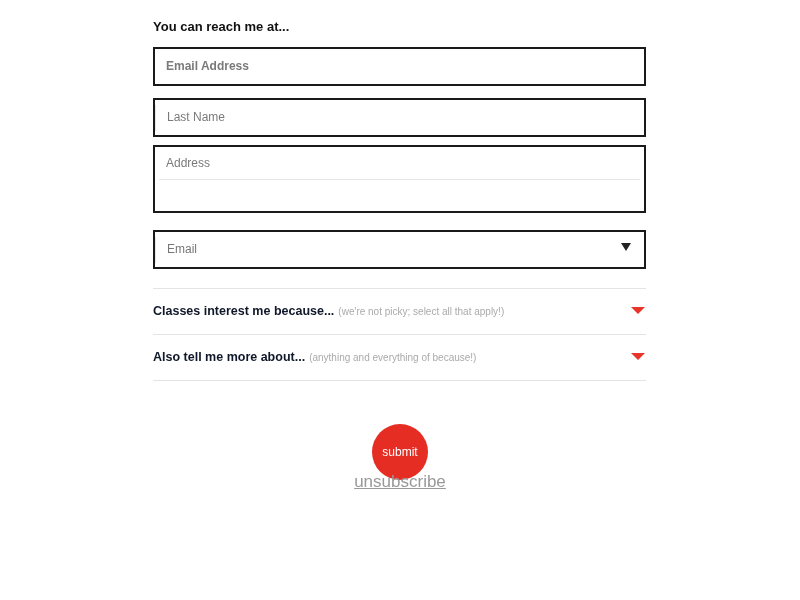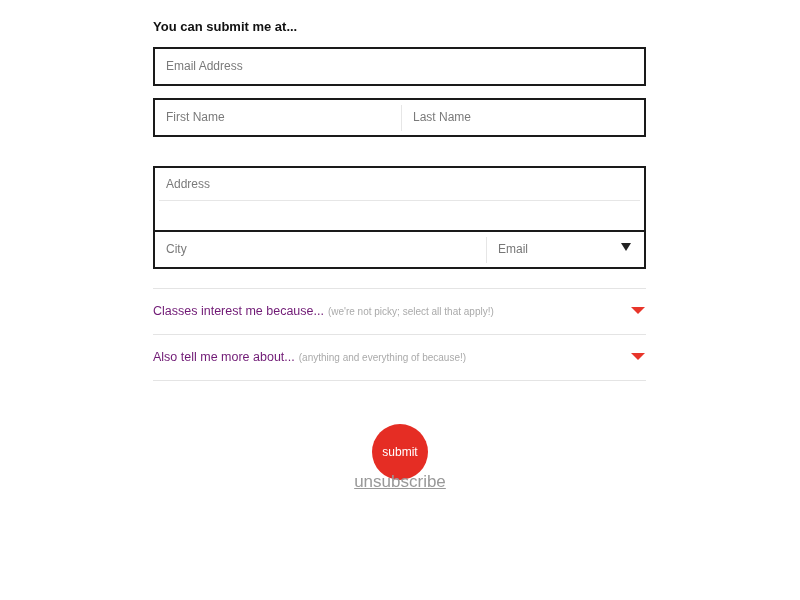--- a/index.html
+++ b/index.html
@@ -77,22 +77,22 @@
       position: absolute;
       left: 0;
       width: 493px;
       height: 44px;
       display: flex;
       align-items: center;
       cursor: pointer;
     }
     .acc-title {
       font-size: 12.5px;
-      font-weight: normal;
-      color: #701a75;
+      font-weight: bold;
+      color: #0f172a;
     }
     .acc-hint {
       font-size: 10px;
       color: #aaa;
       margin-left: 4px;
     }
     .acc-arrow {
       position: absolute;
       right: 1px;
       top: 18px;
@@ -129,42 +129,40 @@
     }
     .unsub a {
       color: #999;
       text-decoration: underline;
     }
   </style>
 </head>
 <body>
 
 <div class="form">
-  <div class="heading">You can submit me at...</div>
+  <div class="heading">You can reach me at...</div>
 
   <div class="box" style="top:47px;height:35px;">
-    <input class="field" style="width: 100%; height: 35px; line-height: 35px;" placeholder="Email Address">
+    <input class="field" style="width: 100%; height: 35px; line-height: 35px; font-weight: bold;" placeholder="Email Address">
   </div>
 
   <div class="box" style="top:98px;height:35px;">
     <div class="row">
-      <input class="field" style="width: 246px; height: 35px; line-height: 35px;" placeholder="First Name">
       <div class="vdiv"></div>
       <input class="field" style="flex: 1 1 0%; height: 35px; line-height: 35px;" placeholder="Last Name">
     </div>
   </div>
 
-  <div class="box" style="top:166px;height:64px;">
+  <div class="box" style="top:145px;height:64px;">
     <input class="field" style="width: 100%; height: 32px; line-height: 34px;" placeholder="Address">
     <div class="hdiv"></div>
   </div>
 
   <div class="box" style="top:230px;height:35px;">
     <div class="row">
-      <input class="field" style="width: 331px; height: 35px; line-height: 35px;" placeholder="City">
       <div class="vdiv"></div>
       <div style="position:relative;flex:1;height:35px;">
         <span class="field" style="display:block;height:35px;line-height:35px;">Email</span>
         <span class="select-arrow"></span>
       </div>
     </div>
   </div>
 
   <div class="sep" style="top:288px;"></div>
 

